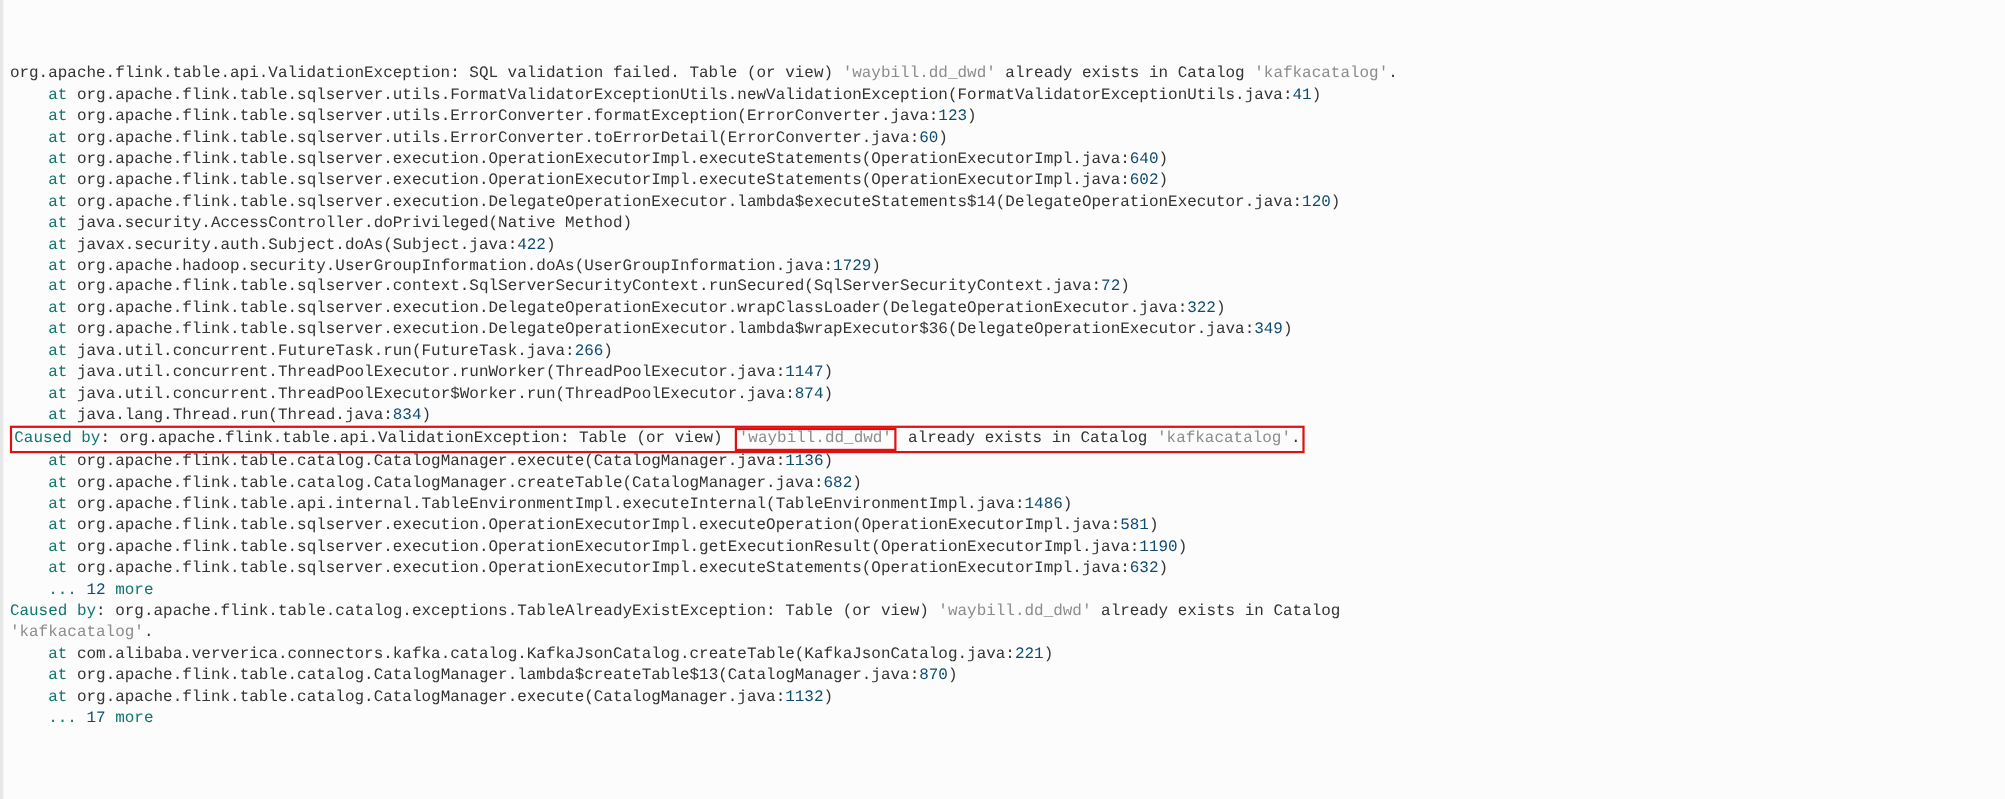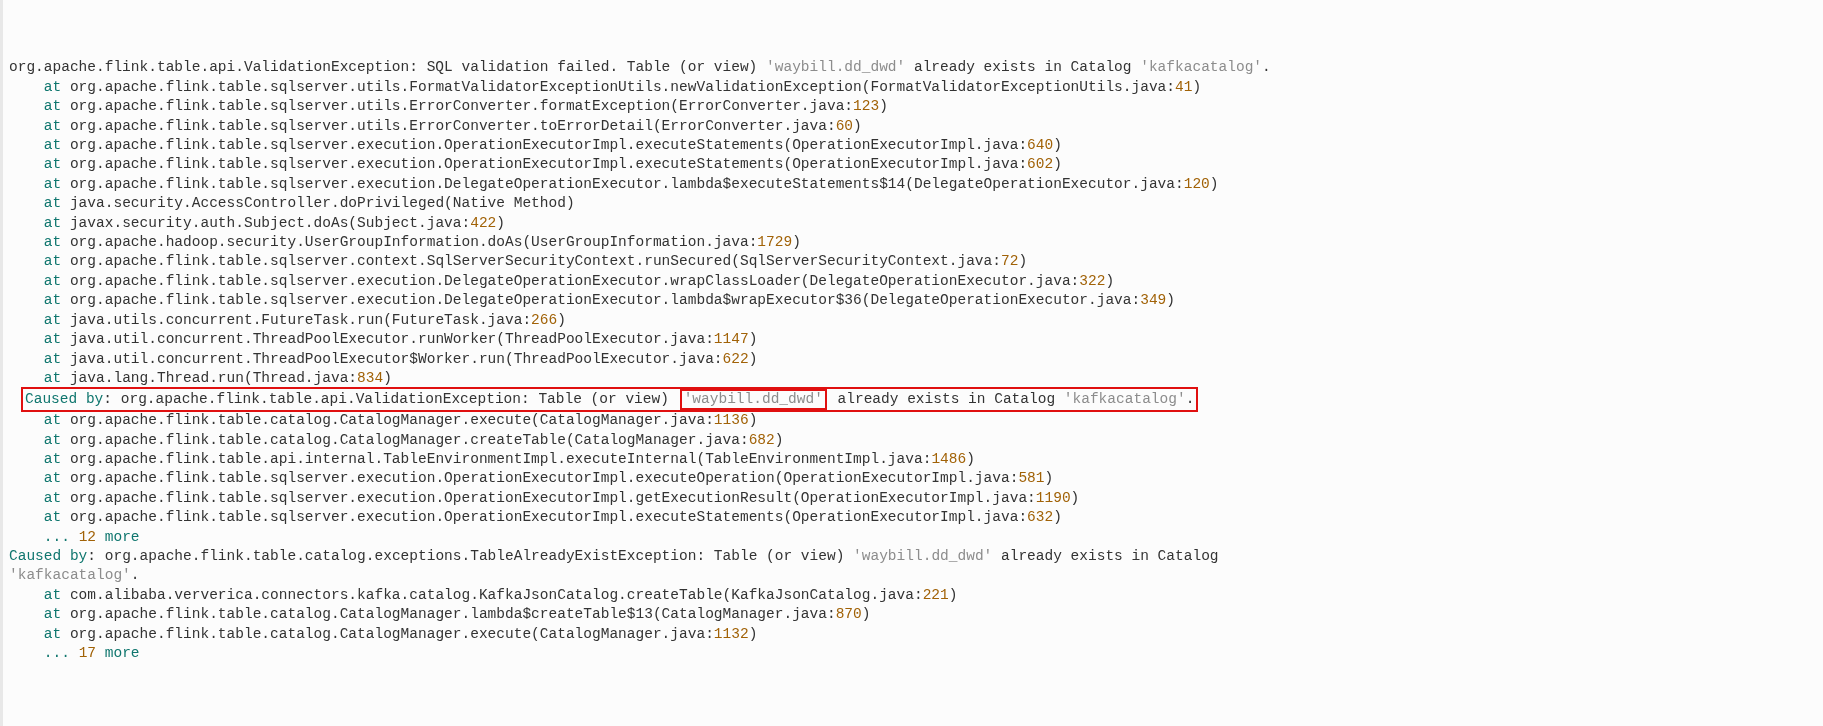--- a/index.html
+++ b/index.html
@@ -10,28 +10,28 @@
     background: #fcfcfc;
     color: #333;
     line-height: 1.34;
     white-space: pre;
     overflow-x: auto;
     border-left: 3px solid #e8e8e8;
     padding-left: 6px;
   }
   .line { white-space: pre; }
   .kw   { color: #0f766e; }  
-  .num  { color: #a16207; }  
+  .num  { color: #0c4a6e; }  
   .str  { color: #8c8c8c; }  
   .txt  { color: #333; }
   .hl-row {
     display: inline-block;
     border: 2.5px solid #e01010;
     padding: 0 2px;
-    margin: -1px 12px;
+    margin: -1px 0;
     line-height: 1.2;
   }
   .hl-inner {
     display: inline-block;
     border: 2.5px solid #e01010;
     padding: 0 2px;
     margin: 0 2px;
     line-height: 1.15;
   }
   pre { margin: 0; font: inherit; }
@@ -46,23 +46,23 @@
 <span class="line">    <span class="kw">at</span> <span class="txt">org.apache.flink.table.sqlserver.utils.ErrorConverter.toErrorDetail(ErrorConverter.java:</span><span class="num">60</span><span class="txt">)</span></span>
 <span class="line">    <span class="kw">at</span> <span class="txt">org.apache.flink.table.sqlserver.execution.OperationExecutorImpl.executeStatements(OperationExecutorImpl.java:</span><span class="num">640</span><span class="txt">)</span></span>
 <span class="line">    <span class="kw">at</span> <span class="txt">org.apache.flink.table.sqlserver.execution.OperationExecutorImpl.executeStatements(OperationExecutorImpl.java:</span><span class="num">602</span><span class="txt">)</span></span>
 <span class="line">    <span class="kw">at</span> <span class="txt">org.apache.flink.table.sqlserver.execution.DelegateOperationExecutor.lambda$executeStatements$14(DelegateOperationExecutor.java:</span><span class="num">120</span><span class="txt">)</span></span>
 <span class="line">    <span class="kw">at</span> <span class="txt">java.security.AccessController.doPrivileged(Native Method)</span><span class="txt"></span></span>
 <span class="line">    <span class="kw">at</span> <span class="txt">javax.security.auth.Subject.doAs(Subject.java:</span><span class="num">422</span><span class="txt">)</span></span>
 <span class="line">    <span class="kw">at</span> <span class="txt">org.apache.hadoop.security.UserGroupInformation.doAs(UserGroupInformation.java:</span><span class="num">1729</span><span class="txt">)</span></span>
 <span class="line">    <span class="kw">at</span> <span class="txt">org.apache.flink.table.sqlserver.context.SqlServerSecurityContext.runSecured(SqlServerSecurityContext.java:</span><span class="num">72</span><span class="txt">)</span></span>
 <span class="line">    <span class="kw">at</span> <span class="txt">org.apache.flink.table.sqlserver.execution.DelegateOperationExecutor.wrapClassLoader(DelegateOperationExecutor.java:</span><span class="num">322</span><span class="txt">)</span></span>
 <span class="line">    <span class="kw">at</span> <span class="txt">org.apache.flink.table.sqlserver.execution.DelegateOperationExecutor.lambda$wrapExecutor$36(DelegateOperationExecutor.java:</span><span class="num">349</span><span class="txt">)</span></span>
-<span class="line">    <span class="kw">at</span> <span class="txt">java.utils.concurrent.FutureTask.run(FutureTask.java:</span><span class="num">266</span><span class="txt">)</span></span>
+<span class="line">    <span class="kw">at</span> <span class="txt">java.util.concurrent.FutureTask.run(FutureTask.java:</span><span class="num">266</span><span class="txt">)</span></span>
 <span class="line">    <span class="kw">at</span> <span class="txt">java.util.concurrent.ThreadPoolExecutor.runWorker(ThreadPoolExecutor.java:</span><span class="num">1147</span><span class="txt">)</span></span>
-<span class="line">    <span class="kw">at</span> <span class="txt">java.util.concurrent.ThreadPoolExecutor$Worker.run(ThreadPoolExecutor.java:</span><span class="num">622</span><span class="txt">)</span></span>
+<span class="line">    <span class="kw">at</span> <span class="txt">java.util.concurrent.ThreadPoolExecutor$Worker.run(ThreadPoolExecutor.java:</span><span class="num">874</span><span class="txt">)</span></span>
 <span class="line">    <span class="kw">at</span> <span class="txt">java.lang.Thread.run(Thread.java:</span><span class="num">834</span><span class="txt">)</span></span>
 <span class="hl-row"><span class="kw">Caused by</span><span class="txt">: org.apache.flink.table.api.ValidationException: Table (or view) </span><span class="hl-inner"><span class="str">'waybill.dd_dwd'</span></span><span class="txt"> already exists in Catalog </span><span class="str">'kafkacatalog'</span><span class="txt">.</span></span>
 <span class="line">    <span class="kw">at</span> <span class="txt">org.apache.flink.table.catalog.CatalogManager.execute(CatalogManager.java:</span><span class="num">1136</span><span class="txt">)</span></span>
 <span class="line">    <span class="kw">at</span> <span class="txt">org.apache.flink.table.catalog.CatalogManager.createTable(CatalogManager.java:</span><span class="num">682</span><span class="txt">)</span></span>
 <span class="line">    <span class="kw">at</span> <span class="txt">org.apache.flink.table.api.internal.TableEnvironmentImpl.executeInternal(TableEnvironmentImpl.java:</span><span class="num">1486</span><span class="txt">)</span></span>
 <span class="line">    <span class="kw">at</span> <span class="txt">org.apache.flink.table.sqlserver.execution.OperationExecutorImpl.executeOperation(OperationExecutorImpl.java:</span><span class="num">581</span><span class="txt">)</span></span>
 <span class="line">    <span class="kw">at</span> <span class="txt">org.apache.flink.table.sqlserver.execution.OperationExecutorImpl.getExecutionResult(OperationExecutorImpl.java:</span><span class="num">1190</span><span class="txt">)</span></span>
 <span class="line">    <span class="kw">at</span> <span class="txt">org.apache.flink.table.sqlserver.execution.OperationExecutorImpl.executeStatements(OperationExecutorImpl.java:</span><span class="num">632</span><span class="txt">)</span></span>
 <span class="line">    <span class="kw">...</span> <span class="num">12</span> <span class="kw">more</span></span>
 <span class="line"><span class="kw">Caused by</span><span class="txt">: org.apache.flink.table.catalog.exceptions.TableAlreadyExistException: Table (or view) </span><span class="str">'waybill.dd_dwd'</span><span class="txt"> already exists in Catalog </span></span>

